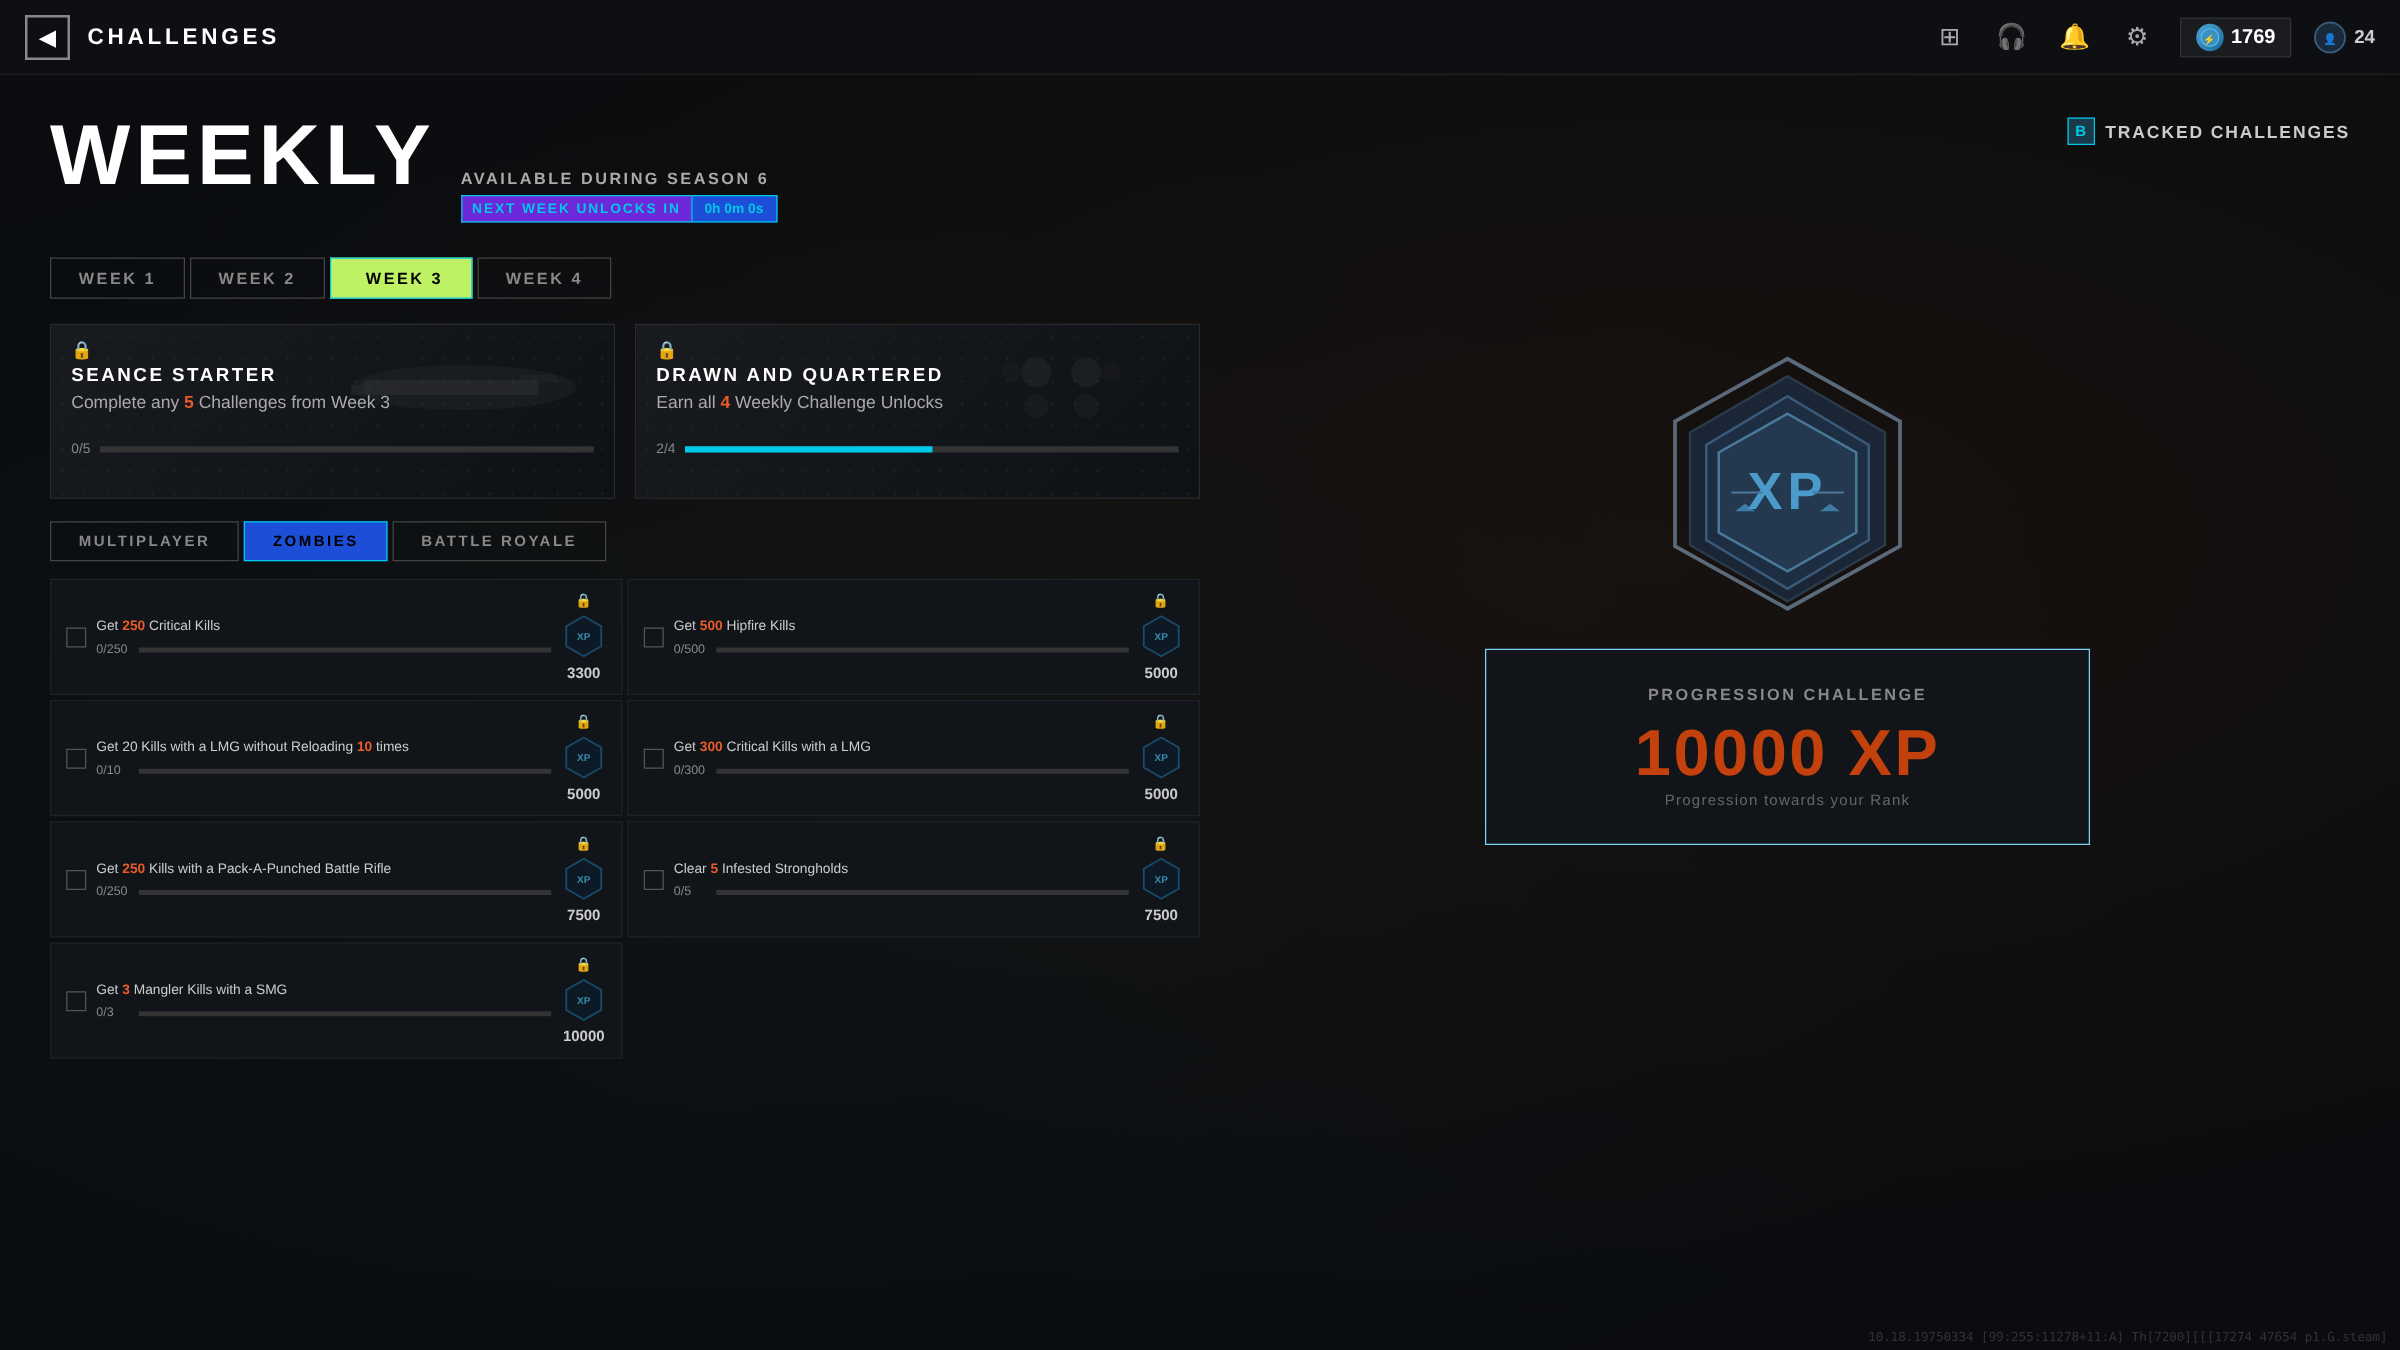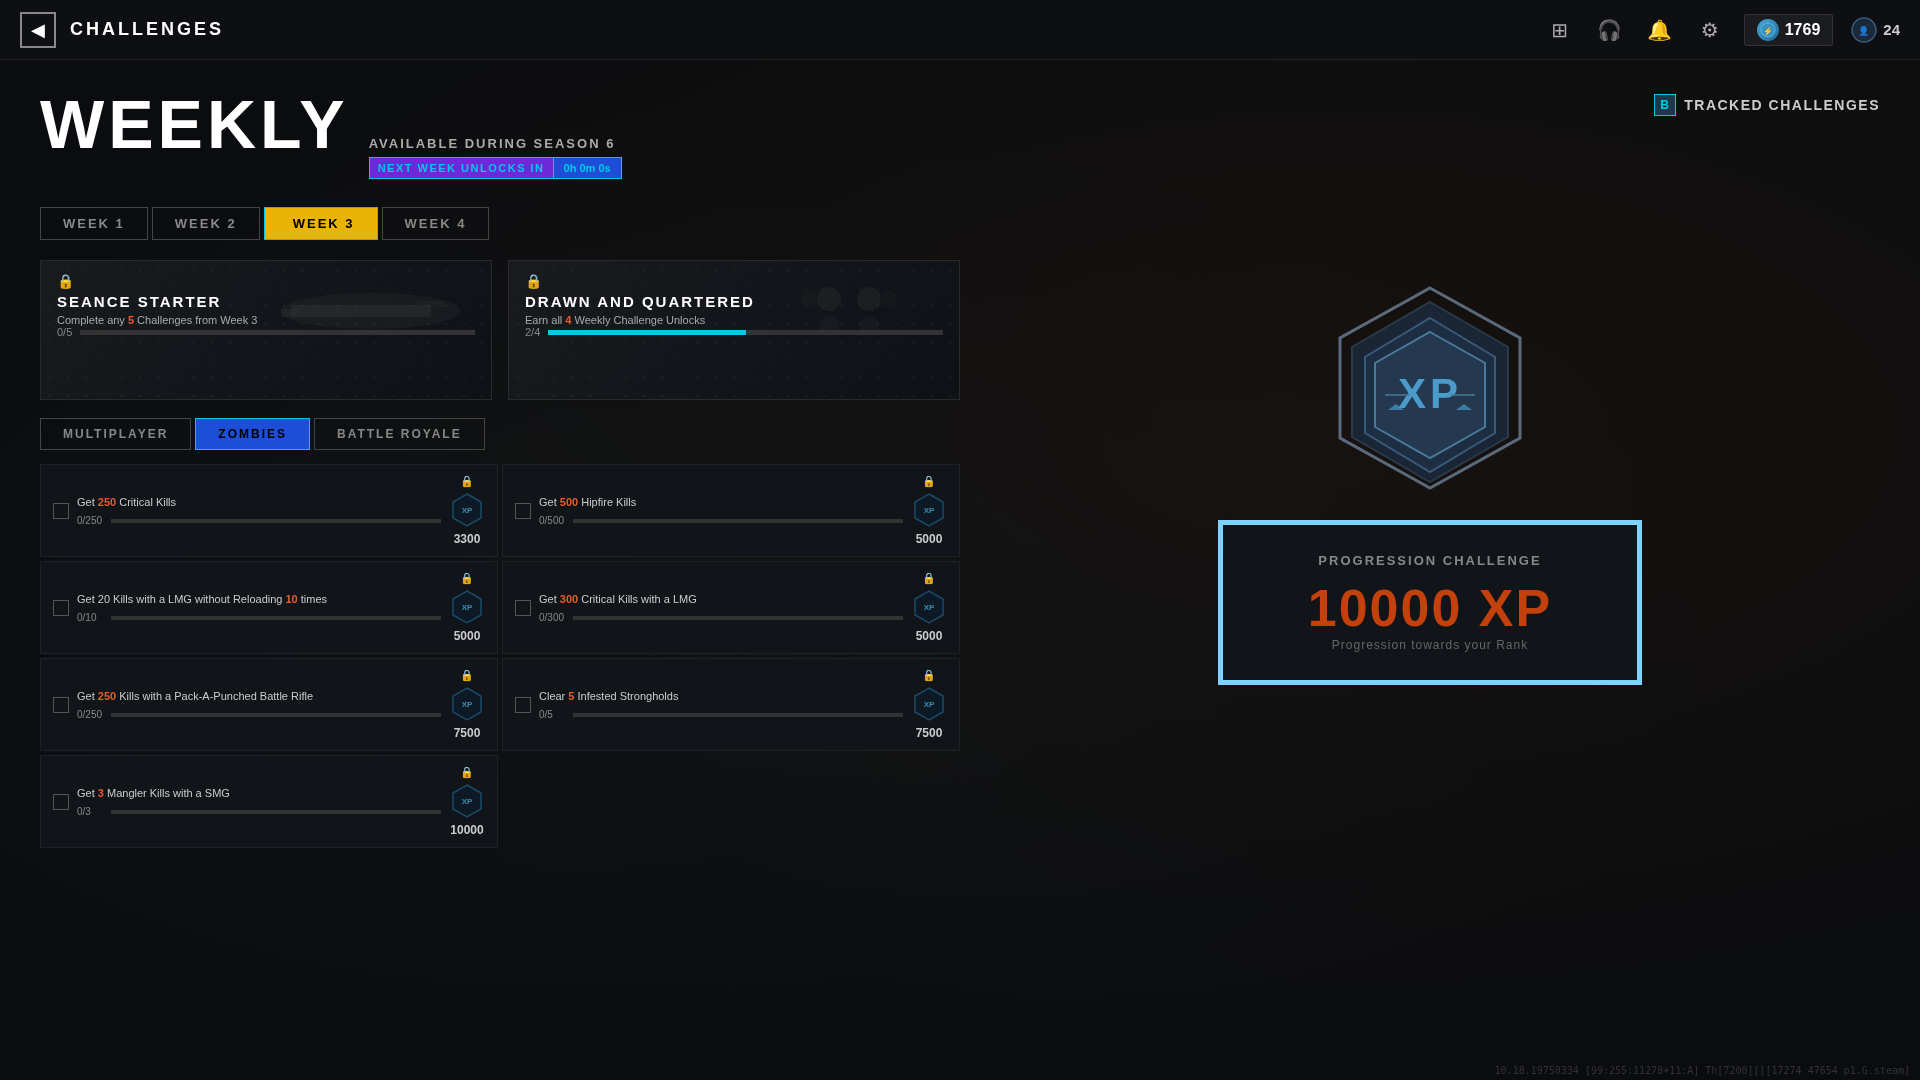--- a/index.html
+++ b/index.html
@@ -180,21 +180,21 @@
       padding: 8px 22px;
       font-size: 13px;
       font-weight: 700;
       letter-spacing: 2px;
       border: 1px solid #444;
       background: transparent;
       color: #888;
       cursor: pointer;
     }
     .week-tab.active {
-      background: #eab308;
+      background: #bef264;
       border-color: #00c8e8;
       color: #000;
       padding-left: 28px;
     }
     
     .content-area {
       display: flex;
       gap: 20px;
     }
     .left-panel {
@@ -239,23 +239,23 @@
       display: block;
     }
     .unlock-card-title {
       font-size: 15px;
       font-weight: 900;
       letter-spacing: 2px;
       color: #fff;
       margin-bottom: 4px;
     }
     .unlock-card-desc {
-      font-size: 11px;
+      font-size: 14px;
       color: #aaa;
-      margin-bottom: 0;
+      margin-bottom: 24px;
     }
     .unlock-card-desc span.highlight {
       color: #e85c2a;
       font-weight: 700;
     }
     .progress-bar-wrap {
       display: flex;
       align-items: center;
       gap: 8px;
     }
@@ -379,23 +379,23 @@
     .big-xp-container {
       display: flex;
       flex-direction: column;
       align-items: center;
       margin-bottom: 20px;
       margin-top: 20px;
     }
     
     .progression-box {
       background: #111418;
-      border: 5px solid #7dd3fc;
+      border: 1px solid #7dd3fc;
       padding: 28px 32px 28px 32px;
-      width: 424px;
+      width: 484px;
       text-align: center;
     }
     .prog-title {
       font-size: 13px;
       font-weight: 700;
       letter-spacing: 2px;
       color: #888;
       margin-bottom: 10px;
     }
     .prog-xp-val {

